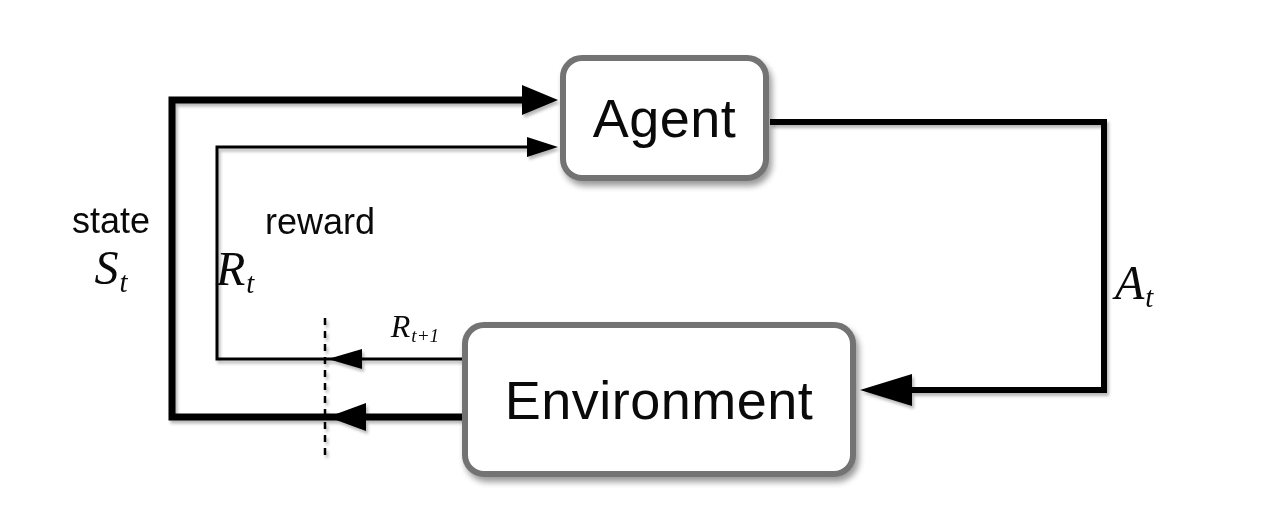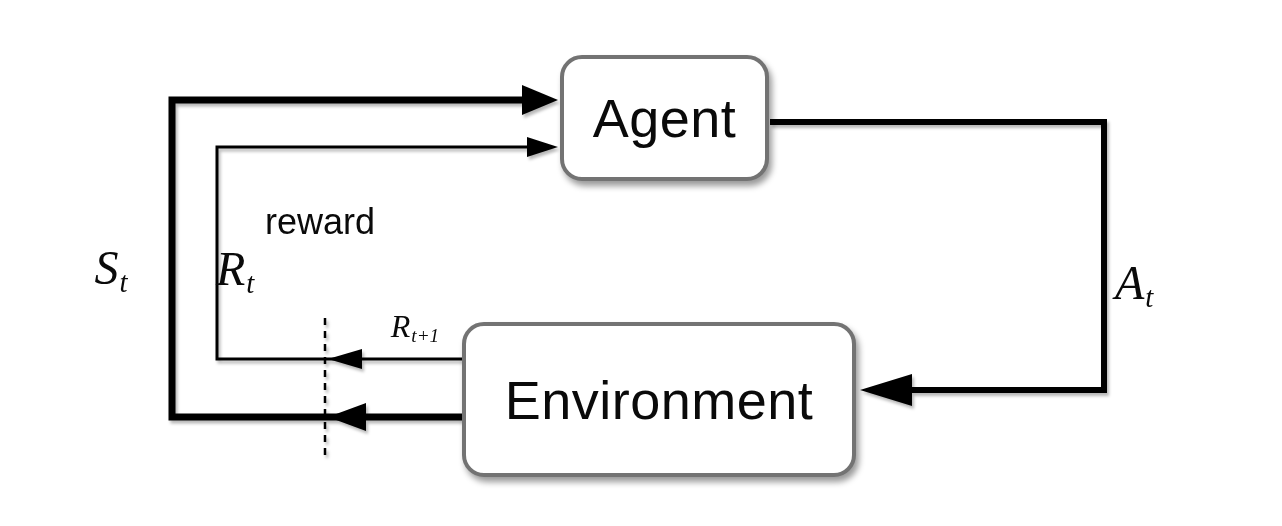--- a/index.html
+++ b/index.html
@@ -22,21 +22,21 @@
     top: 0;
     width: 1282px;
     height: 526px;
     z-index: 1;
     filter: drop-shadow(2px 3px 1.5px rgba(0,0,0,0.28));
   }
   .node {
     position: absolute;
     z-index: 2;
     background: #ffffff;
-    border: 4px solid #737373;
+    border: 6px solid #737373;
     border-radius: 22px;
     box-sizing: border-box;
     display: flex;
     align-items: center;
     justify-content: center;
     box-shadow: 3px 5px 6px rgba(0,0,0,0.40);
     font-size: 54px;
     letter-spacing: 0.5px;
     white-space: nowrap;
   }
@@ -92,20 +92,21 @@
   </svg>
 
   <div class="node node-agent">
     <span>Agent</span>
   </div>
 
   <div class="node node-environment">
     <span>Environment</span>
   </div>
 
+  <div class="lbl word centered lbl-state-word">state</div>
   <div class="lbl msym big-sym centered lbl-state-sym">
     <span class="mbase">S</span><span class="msub">t</span>
   </div>
 
   <div class="lbl word lbl-reward-word">reward</div>
   <div class="lbl msym big-sym lbl-reward-sym">
     <span class="mbase">R</span><span class="msub">t</span>
   </div>
 
   <div class="lbl msym big-sym lbl-action-sym">

